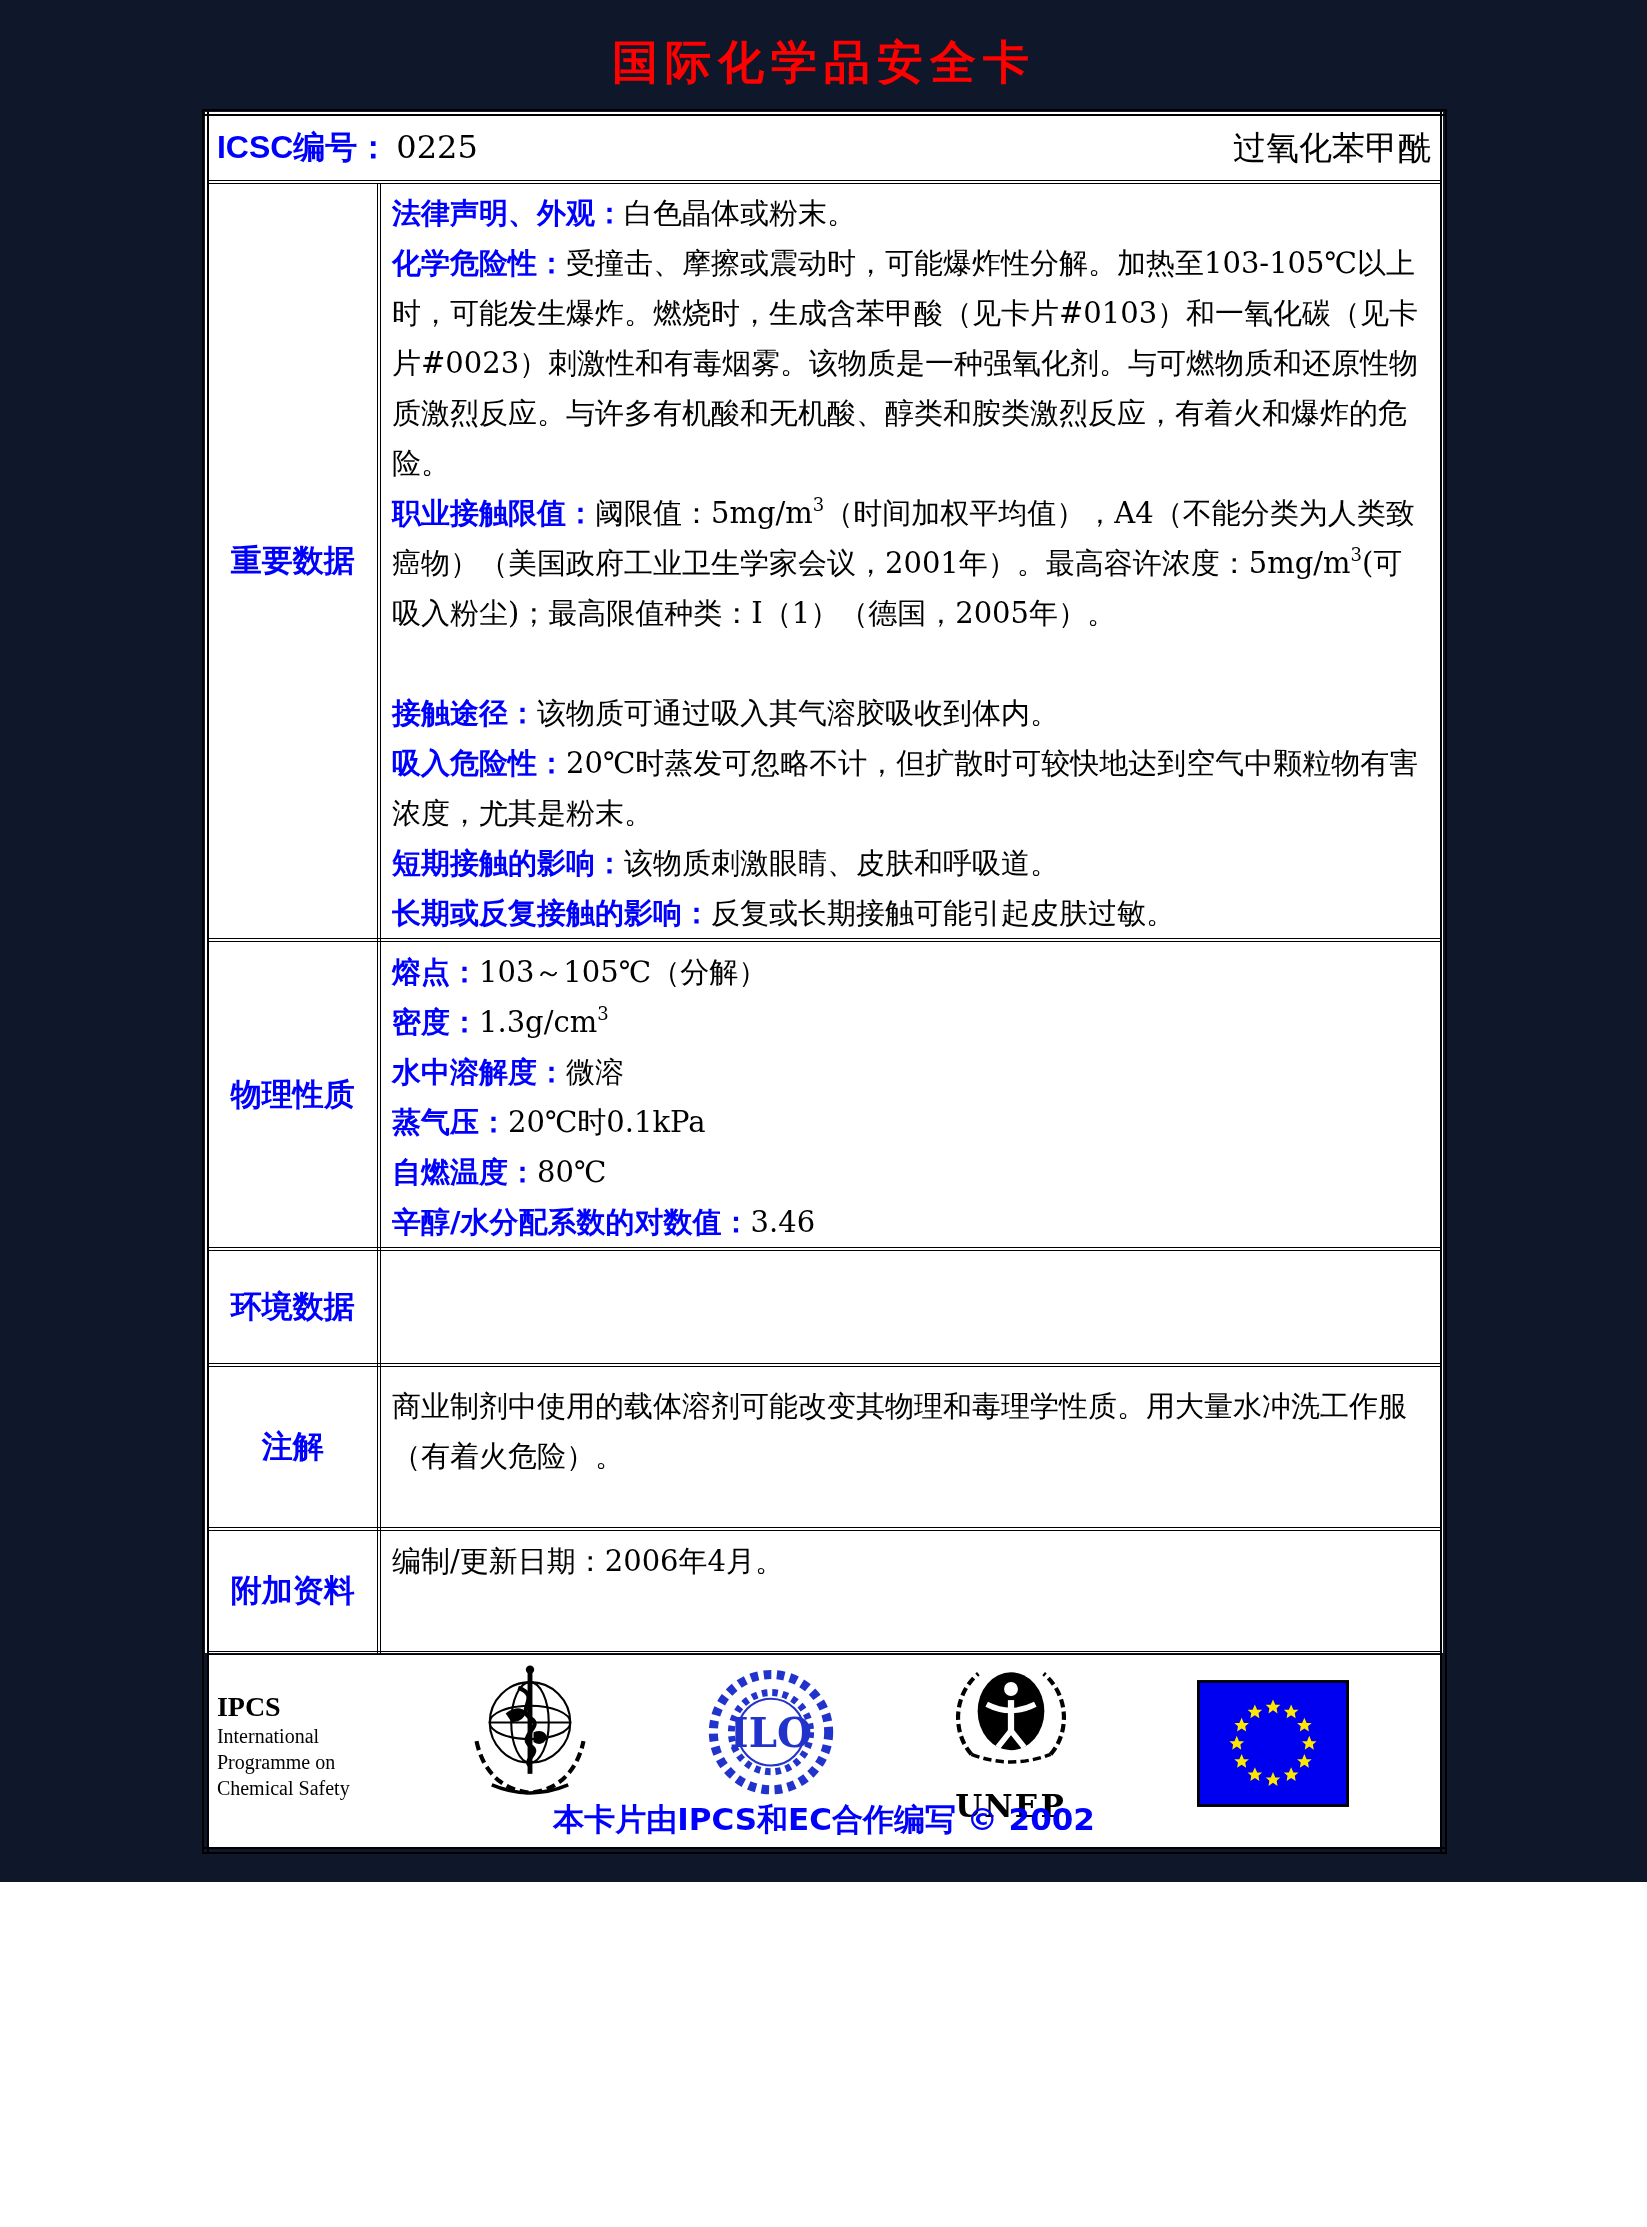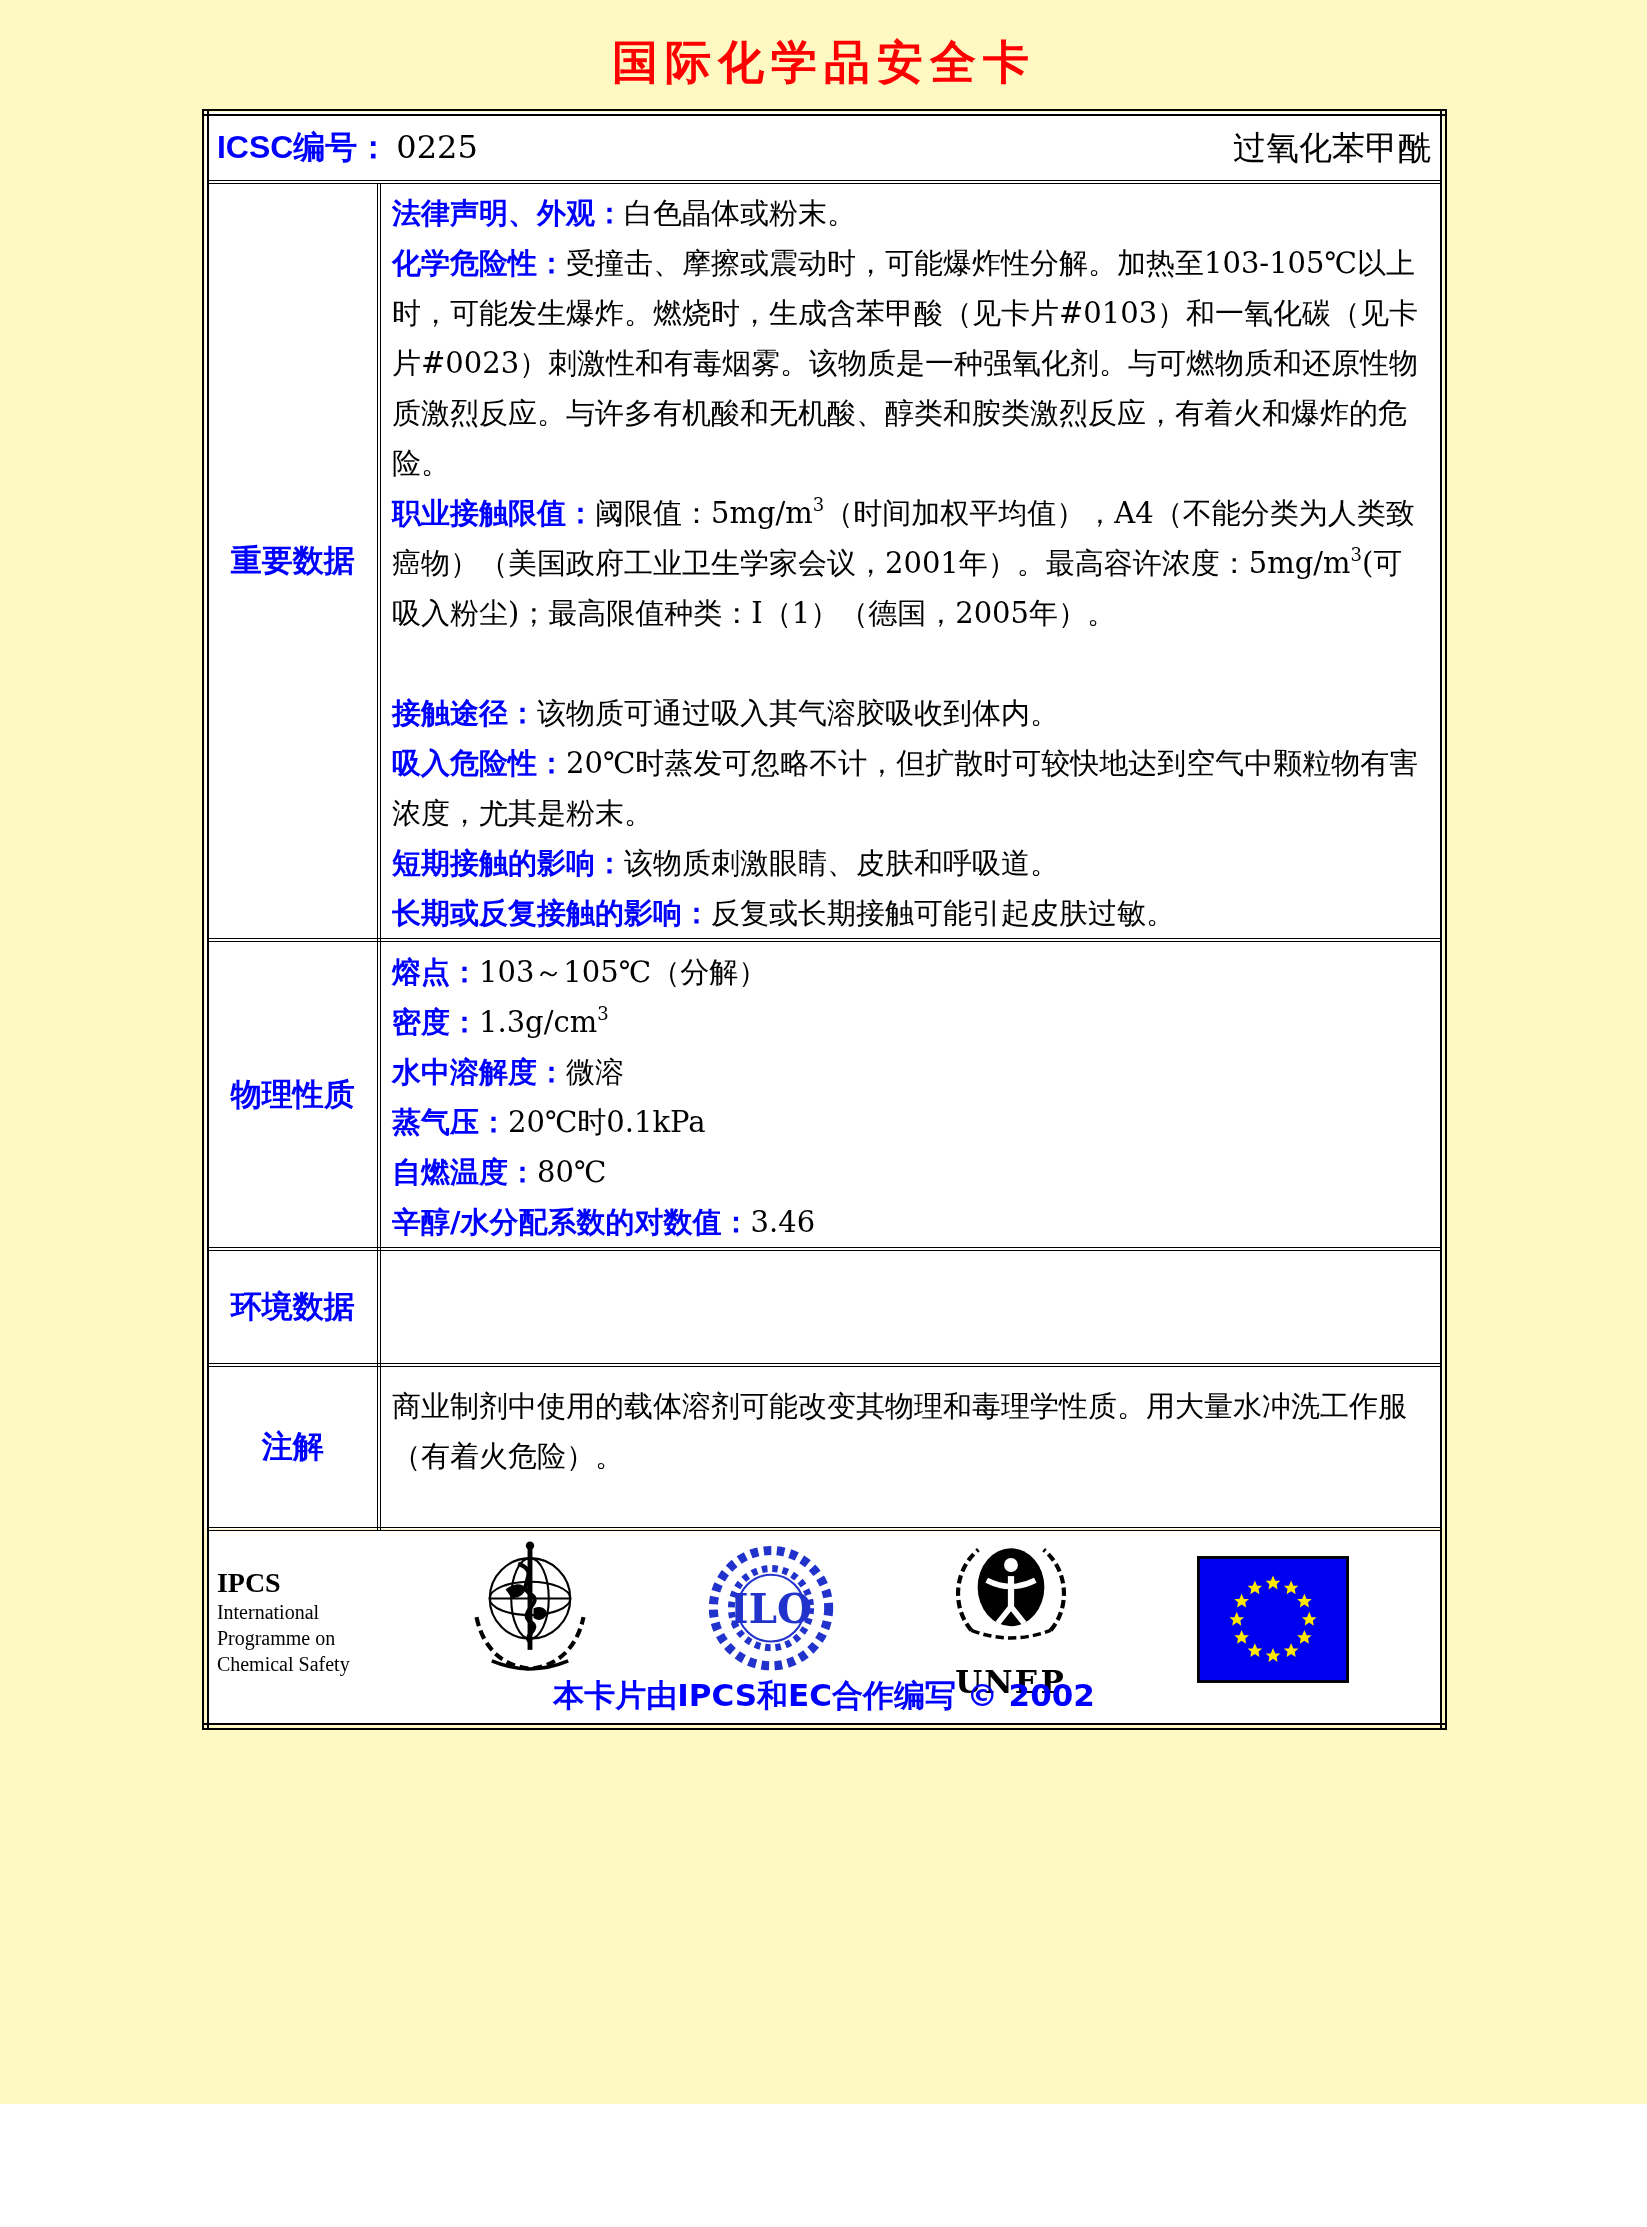--- a/index.html
+++ b/index.html
@@ -1,20 +1,20 @@
 <!DOCTYPE html>
 <html lang="zh" style="font-size:11px"><head>
 <meta charset="utf-8">
 <style>
   html,body { margin:0; padding:0; background:#ffffff; }
   .page {
     position: relative;
     width: 1648px;
-    height: 2104px;
-    background: #fef9c3;
+    height: 1882px;
+    background: #0f172a;
     font-family: "DejaVu Serif", "Liberation Serif", serif;
   }
   .title {
     margin: 0;
     padding-top: 32px;
     height: 67px;
     text-align: center;
     color: #FF0000;
     font-size: 46px;
     font-weight: 900;
@@ -187,20 +187,28 @@
 
     <tr class="r-notes">
       <th class="side">注解</th>
       <td class="content">
         <p class="line" style="padding-top:9.8px;">
           <span class="val">商业制剂中使用的载体溶剂可能改变其物理和毒理学性质。用大量水冲洗工作服（有着火危险）。</span>
         </p>
       </td>
     </tr>
 
+    <tr class="r-additional">
+      <th class="side">附加资料</th>
+      <td class="content">
+        <p class="line">
+          <span class="val">编制/更新日期：2006年4月。</span>
+        </p>
+      </td>
+    </tr>
 
     <tr class="r-logos">
       <td colspan="2" class="logos-cell">
         <div class="ipcs-block">
           <div class="ipcs-acronym">IPCS</div>
           <div class="ipcs-line">International</div>
           <div class="ipcs-line">Programme on</div>
           <div class="ipcs-line">Chemical Safety</div>
         </div>
 

